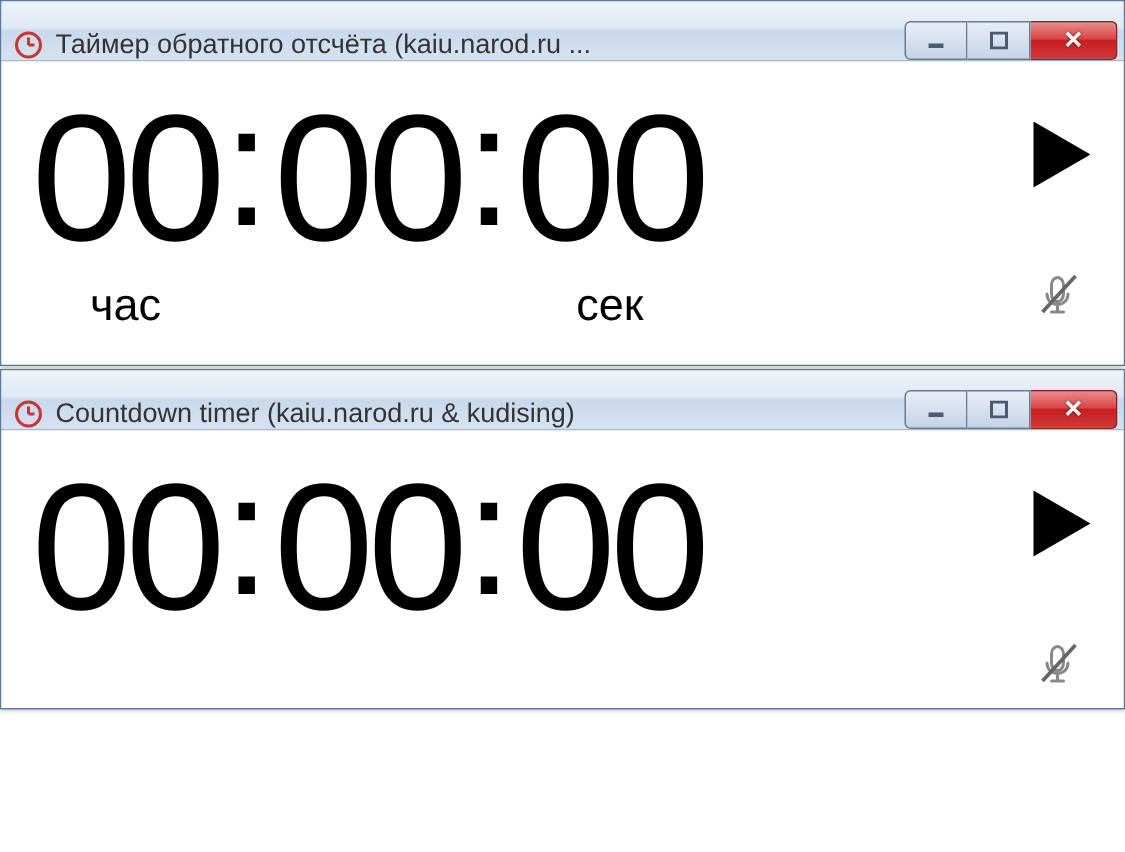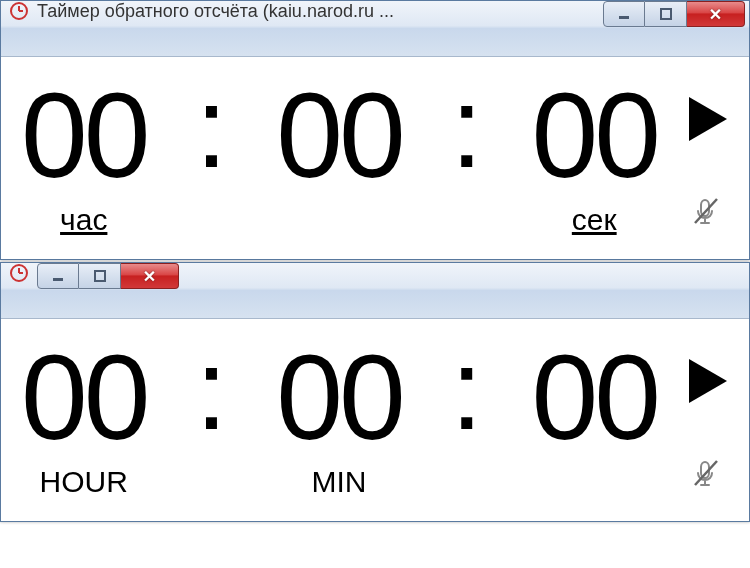--- a/index.html
+++ b/index.html
@@ -13,24 +13,24 @@
       width: 750px;
       height: 568px;
     }
     .window {
       border: 1px solid #5a7aa0;
       background: #fff;
       margin-bottom: 2px;
       box-shadow: 0 0 3px rgba(0,0,0,0.3);
     }
     .titlebar {
-      height: 56px;
+      height: 40px;
       background: linear-gradient(to bottom, #f0f4fa 0%, #dfe8f4 45%, #c9d8ec 50%, #d6e2f0 100%);
       display: flex;
-      align-items: flex-start;
+      align-items: flex-end;
       padding: 0 4px 0 8px;
       border-bottom: 1px solid #a8b8cc;
     }
     .titlebar-icon {
       width: 20px;
       height: 20px;
       margin-right: 8px;
       flex-shrink: 0;
     }
     .titlebar-title {
@@ -82,21 +82,20 @@
     .content {
       padding: 18px 20px 22px 20px;
       background: #fff;
       display: flex;
       align-items: flex-start;
     }
     .time-display {
       display: flex;
       align-items: baseline;
       flex: 1;
-      justify-content: space-between;
     }
     .time-group {
       display: flex;
       flex-direction: column;
       align-items: center;
     }
     .digits {
       font-size: 120px;
       font-weight: 400;
       font-family: Arial, sans-serif;
@@ -116,21 +115,20 @@
     }
     .unit-label {
       font-size: 30px;
       font-family: Arial, sans-serif;
       color: #000;
       margin-top: 8px;
       text-transform: uppercase;
     }
     .unit-label-lower {
       text-transform: none;
-      text-decoration: underline;
     }
     .side-controls {
       display: flex;
       flex-direction: column;
       align-items: center;
       justify-content: space-between;
       margin-left: 30px;
       height: 145px;
       padding-top: 20px;
     }
@@ -203,44 +201,43 @@
 
 <div class="window">
   <div class="titlebar">
     <span class="titlebar-icon">
       <svg viewBox="0 0 20 20" width="20" height="20">
         <circle cx="10" cy="10" r="8" fill="none" stroke="#c33" stroke-width="2"></circle>
         <line x1="10" y1="10" x2="10" y2="5" stroke="#c33" stroke-width="2"></line>
         <line x1="10" y1="10" x2="14" y2="10" stroke="#c33" stroke-width="2"></line>
       </svg>
     </span>
+    <span class="titlebar-title">Countdown timer (kaiu.narod.ru &amp; kudising)</span>
     <div class="window-controls">
       <div class="ctrl-btn ctrl-min">
         <svg width="12" height="12" viewBox="0 0 12 12">
             <rect x="1" y="8" width="10" height="3" fill="#4a5a70"></rect>
           </svg>
       </div>
       <div class="ctrl-btn ctrl-max">
         <svg width="12" height="12" viewBox="0 0 12 12">
             <rect x="1" y="1" width="10" height="10" fill="none" stroke="#4a5a70" stroke-width="2"></rect>
           </svg>
       </div>
       <div class="ctrl-btn ctrl-close">✕</div>
     </div>
   </div>
   <div class="content">
     <div class="time-display">
       <div class="time-group">
         <span class="digits">00</span>
-        <span class="unit-label">HOUR</span>
-      </div>
-      <span class="colon">:</span>
-      <div class="time-group">
-        <span class="digits">00</span>
-        <span class="unit-label">MIN</span>
+      </div>
+      <span class="colon">:</span>
+      <div class="time-group">
+        <span class="digits">00</span>
       </div>
       <span class="colon">:</span>
       <div class="time-group">
         <span class="digits">00</span>
       </div>
     </div>
     <div class="side-controls">
       <span class="play-btn">
         <svg width="42" height="48" viewBox="0 0 42 48">
             <polygon points="2,2 40,24 2,46" fill="#000"></polygon>

